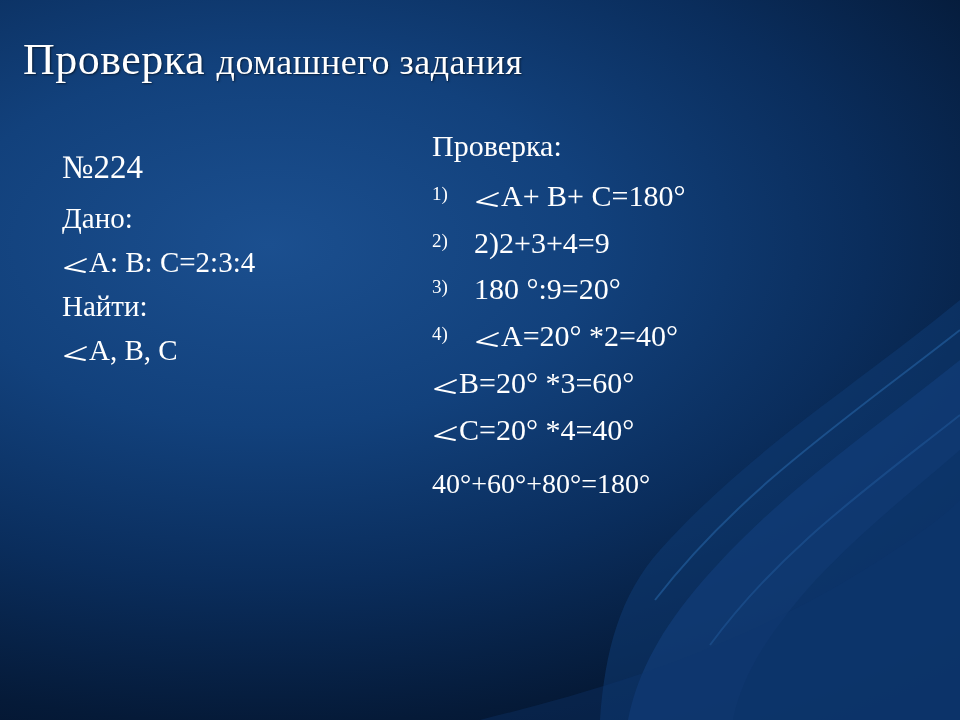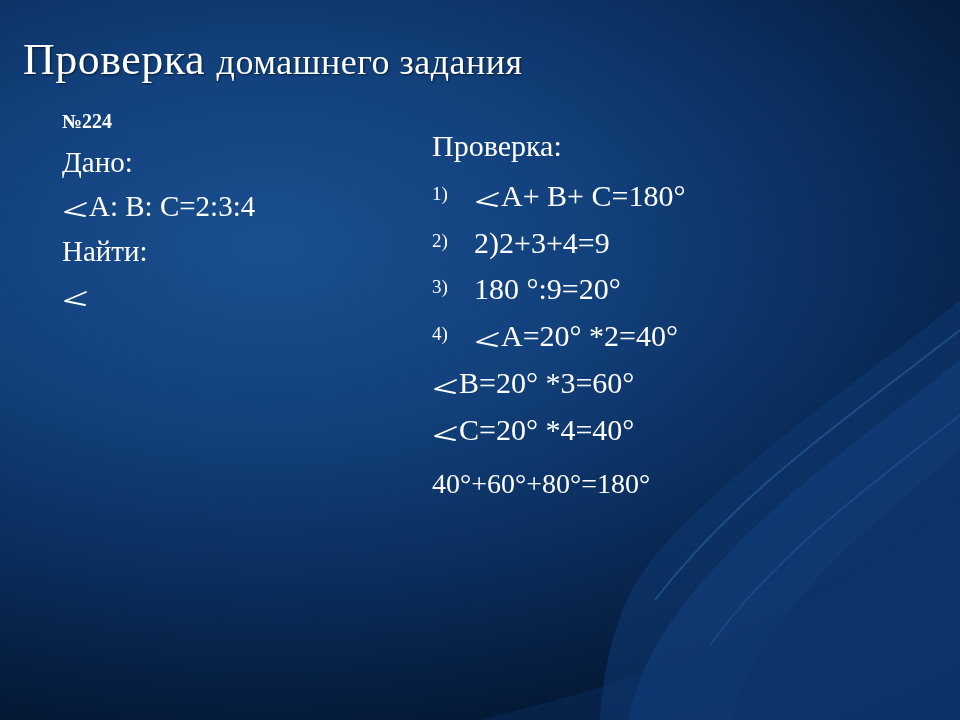--- a/index.html
+++ b/index.html
@@ -46,23 +46,24 @@
   .col-left {
     position: absolute;
     left: 62px;
     top: 106px;
     width: 370px;
     color: #ffffff;
     font-size: 29px;
     line-height: 1.52;
   }
   .col-left .num {
-    font-weight: bold;
-    font-size: 20px;
+    font-weight: normal;
+    font-size: 33px;
     margin-bottom: 4px;
+    margin-top: 36px;
   }
   .col-left .ln { white-space: nowrap; }
 
   .col-right {
     position: absolute;
     left: 432px;
     top: 124px;
     width: 500px;
     color: #ffffff;
     font-size: 30px;
@@ -135,21 +136,21 @@
     <div class="ln">Дано:</div>
     <div class="ln">
       <span class="ang"><svg viewBox="0 0 26 17">
             <path d="M24 2 L3 11 L23 15" fill="none" stroke="#ffffff" stroke-width="1.8" stroke-linecap="round" stroke-linejoin="round"></path>
           </svg></span><span>A:  B:  C=2:3:4</span>
     </div>
     <div class="ln">Найти:</div>
     <div class="ln">
       <span class="ang"><svg viewBox="0 0 26 17">
             <path d="M24 2 L3 11 L23 15" fill="none" stroke="#ffffff" stroke-width="1.8" stroke-linecap="round" stroke-linejoin="round"></path>
-          </svg></span>
+          </svg></span><span>A,   B,   C</span>
     </div>
   </div>
 
   <div class="col-right">
     <div class="head">Проверка:</div>
     <ul class="ol">
       <li>
         <span class="marker">1)</span>
         <span class="ang"><svg viewBox="0 0 26 17">
               <path d="M24 2 L3 11 L23 15" fill="none" stroke="#ffffff" stroke-width="1.8" stroke-linecap="round" stroke-linejoin="round"></path>

